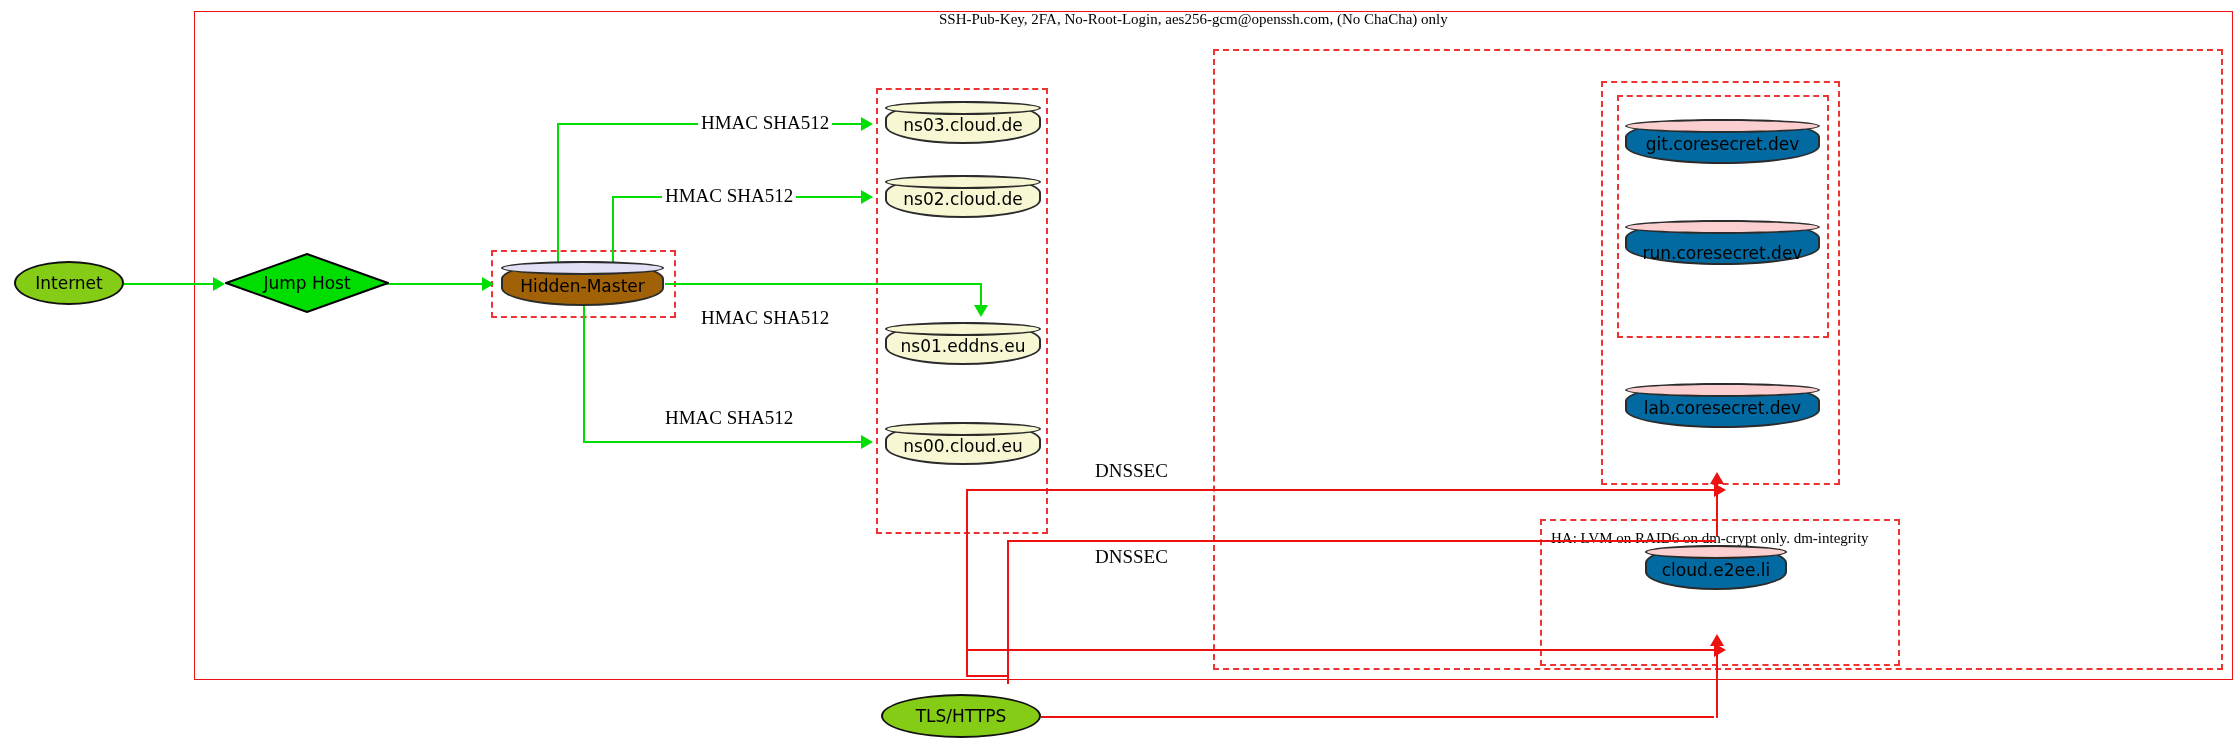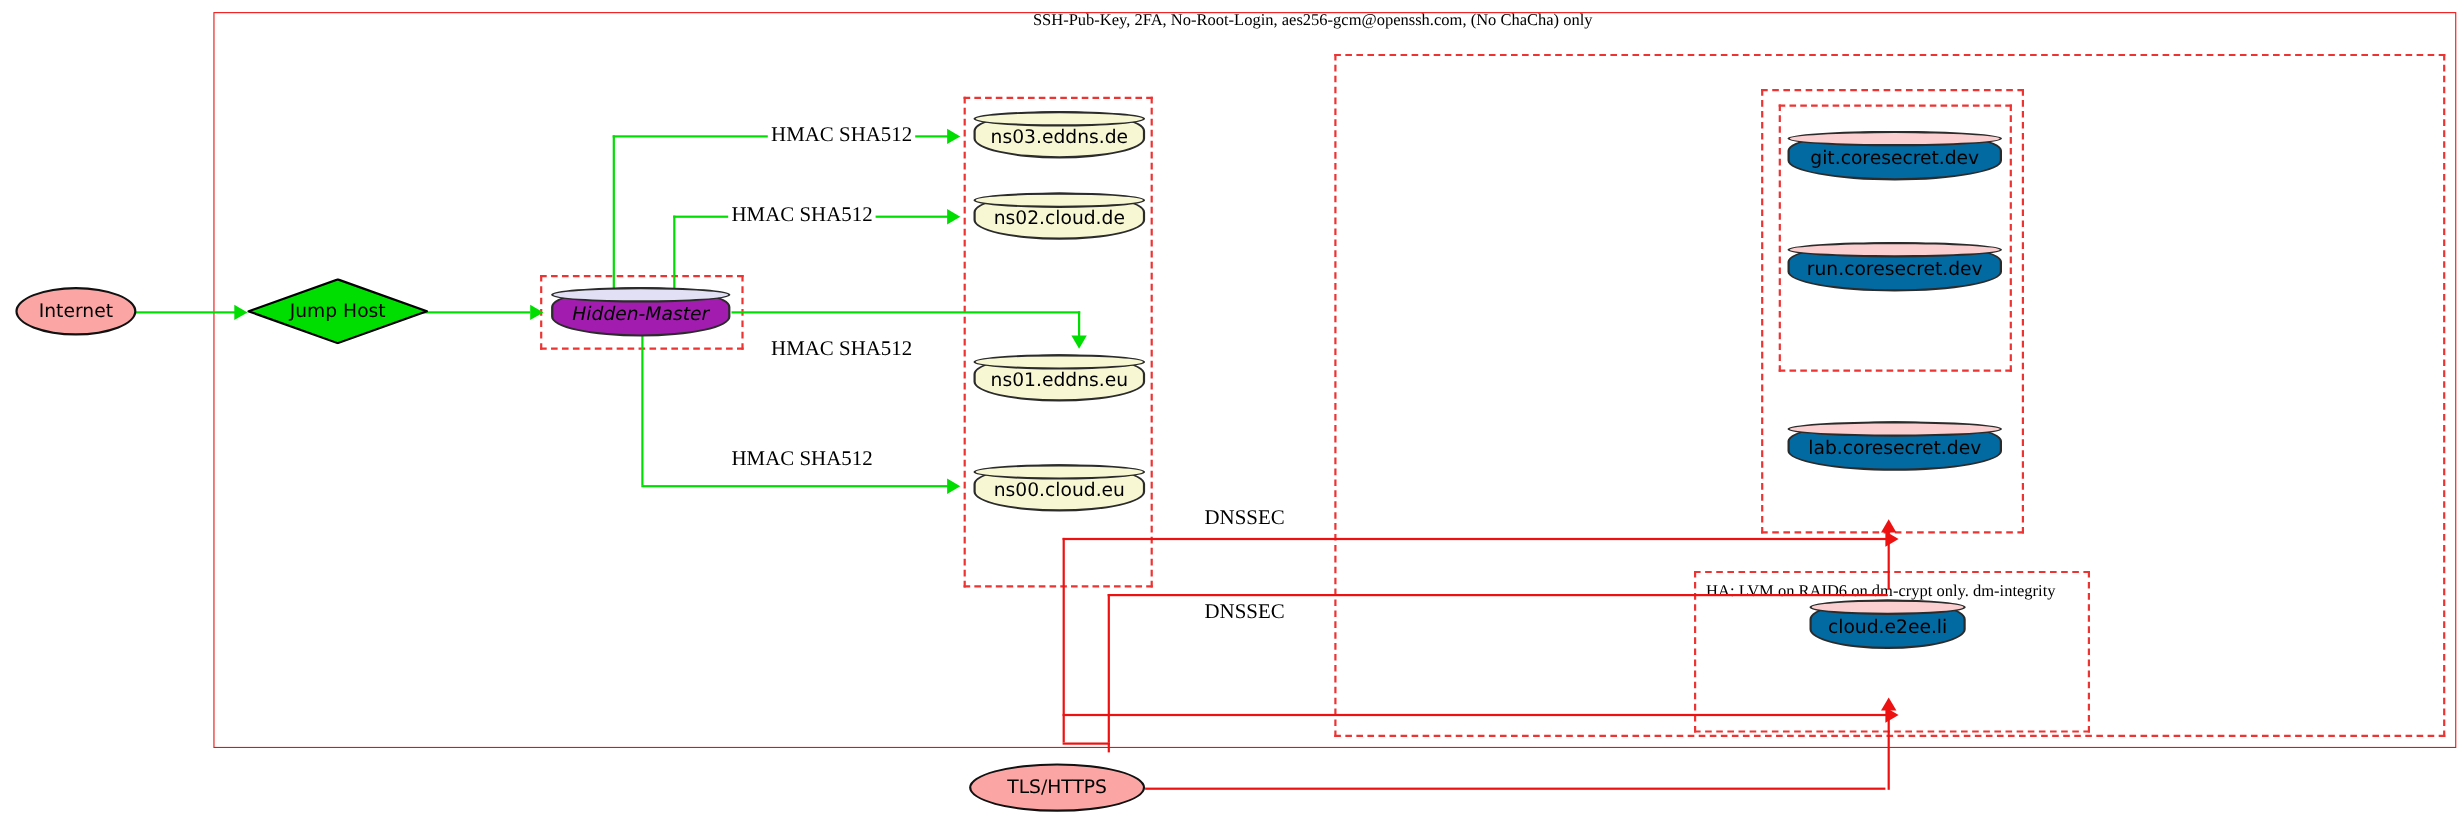--- a/index.html
+++ b/index.html
@@ -34,31 +34,31 @@
     box-sizing:border-box;
     background:inherit;
   }
   .cyl .lbl{
     position:relative;z-index:3;
     font-family:"DejaVu Sans",sans-serif;
     font-size:17px;color:#000;white-space:nowrap;
     padding-top:4px;
   }
 
-  .cyl.lav{background:#a21caf;font-style:italic;}
+  .cyl.lav{background:#a16207;}
   .cyl.lav .cap{background:#e2e0f4;}
   .cyl.cream{background:#f7f7d4;}
   .cyl.cream .cap{background:#f7f7d4;}
   .cyl.pink{background:#0369a1;}
   .cyl.pink .cap{background:#fbcfcf;}
 
   
   .ell{
     position:absolute;border:2px solid #111;border-radius:50%;
-    background:#fca5a5;display:flex;align-items:center;justify-content:center;
+    background:#84cc16;display:flex;align-items:center;justify-content:center;
     box-sizing:border-box;
   }
   .ell span{font-family:"DejaVu Sans",sans-serif;font-size:17px;color:#000;white-space:nowrap;}
 
   
   .diamond-wrap{position:absolute;}
   .diamond-wrap svg{position:absolute;left:0;top:0;}
   .diamond-wrap span{
     position:absolute;left:0;top:0;width:100%;height:100%;
     display:flex;align-items:center;justify-content:center;
@@ -166,21 +166,21 @@
     <span>Jump Host</span>
   </div>
 
   <div class="cyl lav" style="left:501px;top:261px;width:163px;height:45px;">
     <div class="cap"></div>
     <div class="lbl">Hidden-Master</div>
   </div>
 
   <div class="cyl cream" style="left:885px;top:101px;width:156px;height:43px;">
     <div class="cap"></div>
-    <div class="lbl">ns03.eddns.de</div>
+    <div class="lbl">ns03.cloud.de</div>
   </div>
 
   <div class="cyl cream" style="left:885px;top:175px;width:156px;height:43px;">
     <div class="cap"></div>
     <div class="lbl">ns02.cloud.de</div>
   </div>
 
   <div class="cyl cream" style="left:885px;top:322px;width:156px;height:43px;">
     <div class="cap"></div>
     <div class="lbl">ns01.eddns.eu</div>
@@ -189,21 +189,21 @@
   <div class="cyl cream" style="left:885px;top:422px;width:156px;height:43px;">
     <div class="cap"></div>
     <div class="lbl">ns00.cloud.eu</div>
   </div>
 
   <div class="cyl pink" style="left:1625px;top:119px;width:195px;height:45px;">
     <div class="cap"></div>
     <div class="lbl">git.coresecret.dev</div>
   </div>
 
-  <div class="cyl pink" style="left:1625px;top:220px;width:195px;height:45px;">
+  <div class="cyl pink" style="left:1625px;top:220px;width:195px;height:45px;align-items:flex-end;">
     <div class="cap"></div>
     <div class="lbl">run.coresecret.dev</div>
   </div>
 
   <div class="cyl pink" style="left:1625px;top:383px;width:195px;height:45px;">
     <div class="cap"></div>
     <div class="lbl">lab.coresecret.dev</div>
   </div>
 
   <div class="cyl pink" style="left:1645px;top:545px;width:142px;height:45px;">

